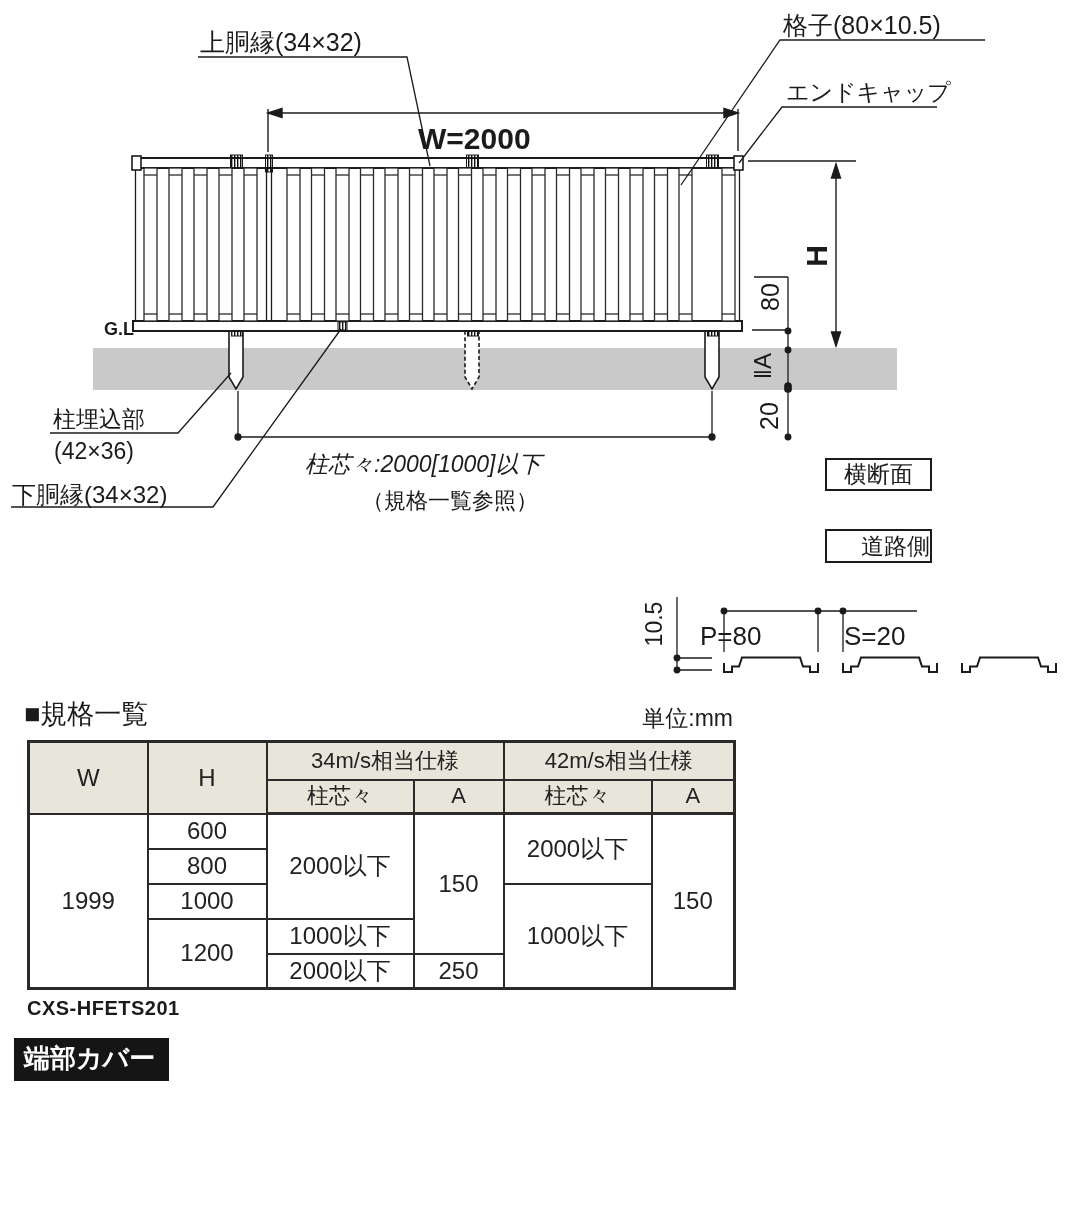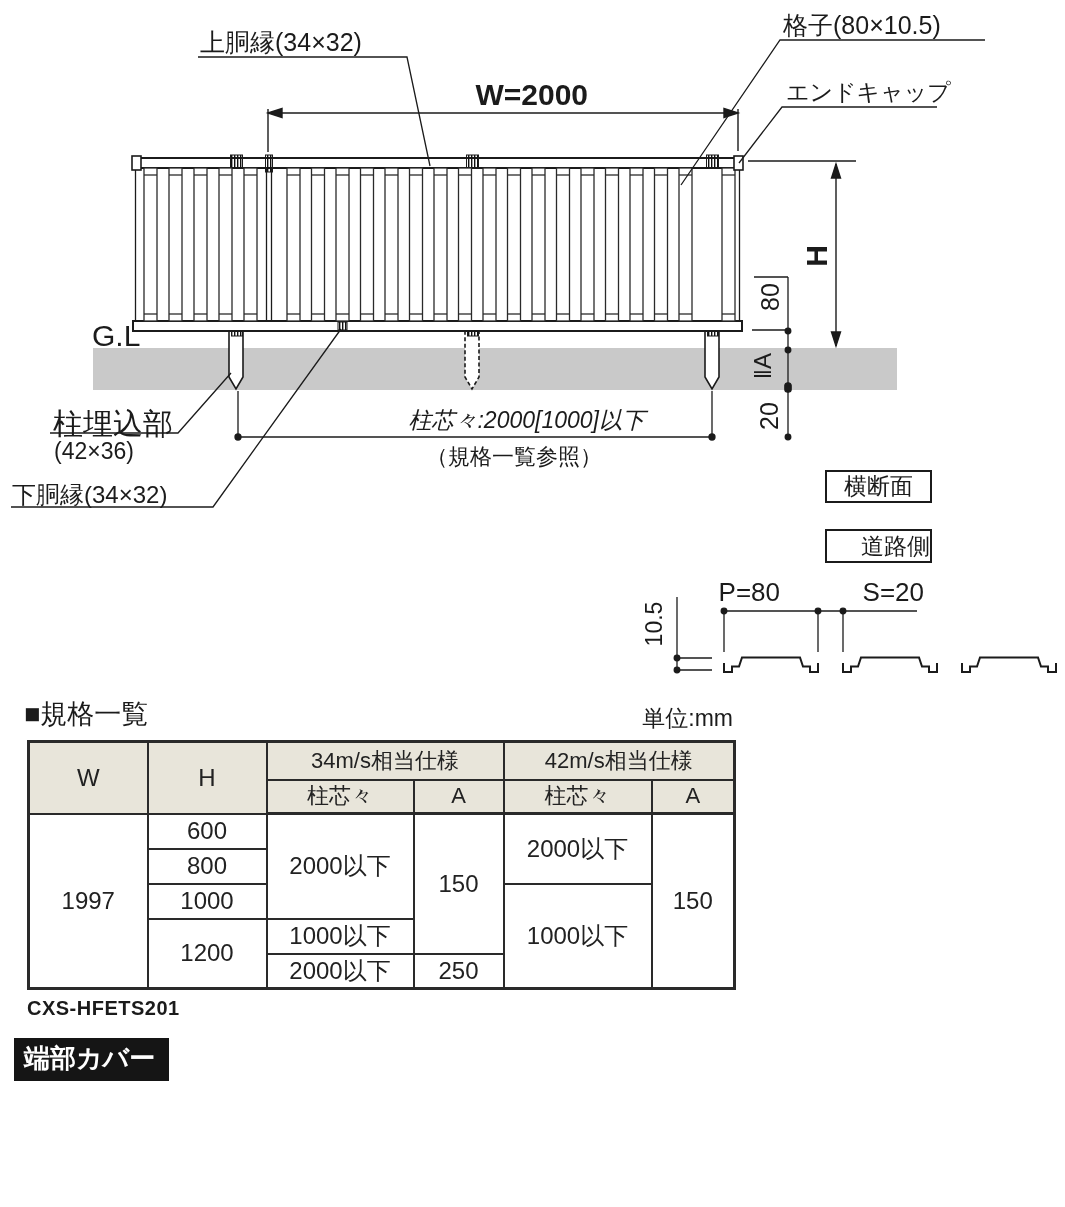--- a/index.html
+++ b/index.html
@@ -3,21 +3,21 @@
 <meta charset="utf-8">
 <style>
   html,body{margin:0;padding:0;background:#fff;}
   #page{position:relative;width:1065px;height:1207px;background:#ffffff;
         font-family:"Liberation Sans","DejaVu Sans",sans-serif;color:#1b1b1b;overflow:hidden;padding-left:24px;}
   #page svg{position:absolute;left:0;top:0;}
   .lbl{position:absolute;white-space:nowrap;color:#1b1b1b;}
   .vlabel{position:absolute;white-space:nowrap;transform:translate(-50%,-50%) rotate(-90deg);color:#1b1b1b;}
   .boxlabel{position:absolute;border:2.5px solid #1b1b1b;text-align:center;
             font-size:23px;color:#1b1b1b;background:#fff;}
-  .center{text-align:right;}
+  .center{text-align:left;margin-top:44px;}
   
   #spec-table{position:absolute;left:27px;top:740px;border-collapse:collapse;table-layout:fixed;
               font-size:24px;color:#222;}
   #spec-table th,#spec-table td{border:2px solid #2a2a2a;text-align:center;vertical-align:middle;
               padding:0;font-weight:normal;}
   #spec-table{border:3px solid #2a2a2a;}
   #spec-table thead th{background:var(--thead,#e8e5da);font-size:22px;}
   #spec-table thead tr.sub th{border-bottom-width:3px;}
   #spec-table thead th.side{background:var(--thead,#e8e5da);font-size:24px;}
   .note-body{position:absolute;left:12px;top:1080px;font-size:29px;line-height:38.5px;
@@ -204,31 +204,31 @@
       <path d="M724,663 L724,672 L732,672 L732,666.5 L739,666.5 L742,657.5 L800,657.5 L803,666.5 L810,666.5 L810,672 L818,672 L818,663"></path>
       <path d="M724,663 L724,672 L732,672 L732,666.5 L739,666.5 L742,657.5 L800,657.5 L803,666.5 L810,666.5 L810,672 L818,672 L818,663" transform="translate(119,0)"></path>
       <path d="M724,663 L724,672 L732,672 L732,666.5 L739,666.5 L742,657.5 L800,657.5 L803,666.5 L810,666.5 L810,672 L818,672 L818,663" transform="translate(238,0)"></path>
     </g>
   </svg>
 
   <div class="lbl" style="left:200px;top:26px;font-size:25px;">上胴縁(34×32)</div>
   <div class="lbl" style="left:783px;top:9px;font-size:25px;">格子(80×10.5)</div>
   <div class="lbl" style="left:786px;top:77px;font-size:23px;">エンドキャップ</div>
   <div class="lbl center" style="left:418px;top:78px;width:170px;font-size:30px;font-weight:bold;">W=2000</div>
-  <div class="lbl" style="left:92px;top:319px;font-size:30px;font-weight:normal;">G.L</div>
+  <div class="lbl" style="left:104px;top:319px;font-size:18px;font-weight:bold;">G.L</div>
   <div class="vlabel" style="left:817px;top:256px;font-size:30px;font-weight:600;">H</div>
   <div class="vlabel" style="left:770px;top:297px;font-size:25px;">80</div>
   <div class="vlabel" style="left:763px;top:366px;font-size:24px;">‖A</div>
   <div class="vlabel" style="left:769px;top:416px;font-size:25px;">20</div>
-  <div class="lbl" style="left:53px;top:404px;font-size:30px;">柱埋込部</div>
+  <div class="lbl" style="left:53px;top:404px;font-size:23px;">柱埋込部</div>
   <div class="lbl" style="left:54px;top:438px;font-size:23px;">(42×36)</div>
   <div class="lbl" style="left:12px;top:479px;font-size:24px;">下胴縁(34×32)</div>
   <div class="lbl center" style="left:305px;top:405px;width:340px;font-size:23px;font-style:italic;">柱芯々:2000[1000]以下</div>
   <div class="lbl center" style="left:362px;top:442px;width:240px;font-size:22px;">（規格一覧参照）</div>
-  <div class="boxlabel" style="left:825px;top:470px;width:103px;height:29px;line-height:29px;">横断面</div>
+  <div class="boxlabel" style="left:825px;top:458px;width:103px;height:29px;line-height:29px;">横断面</div>
   <div class="boxlabel" style="left:825px;top:529px;width:103px;height:30px;line-height:30px;text-align:right;">道路側</div>
   <div class="vlabel" style="left:654px;top:624px;font-size:23px;">10.5</div>
   <div class="lbl center" style="left:700px;top:577px;width:80px;font-size:26px;">P=80</div>
   <div class="lbl center" style="left:844px;top:577px;width:80px;font-size:26px;">S=20</div>
 
   <div class="spec-title">■規格一覧</div>
   <div class="unit">単位:mm</div>
 
   <table id="spec-table">
     <colgroup>
@@ -248,21 +248,21 @@
       </tr>
       <tr class="sub" style="height:34px;margin-left:16px;">
         <th>柱芯々</th>
         <th>A</th>
         <th>柱芯々</th>
         <th>A</th>
       </tr>
     </thead>
     <tbody>
       <tr style="height:35px;">
-        <td rowspan="5">1997</td>
+        <td rowspan="5">1999</td>
         <td>600</td>
         <td rowspan="3">2000以下</td>
         <td rowspan="4">150</td>
         <td rowspan="2">2000以下</td>
         <td rowspan="5">150</td>
       </tr>
       <tr style="height:35px;">
         <td>800</td>
       </tr>
       <tr style="height:35px;">

